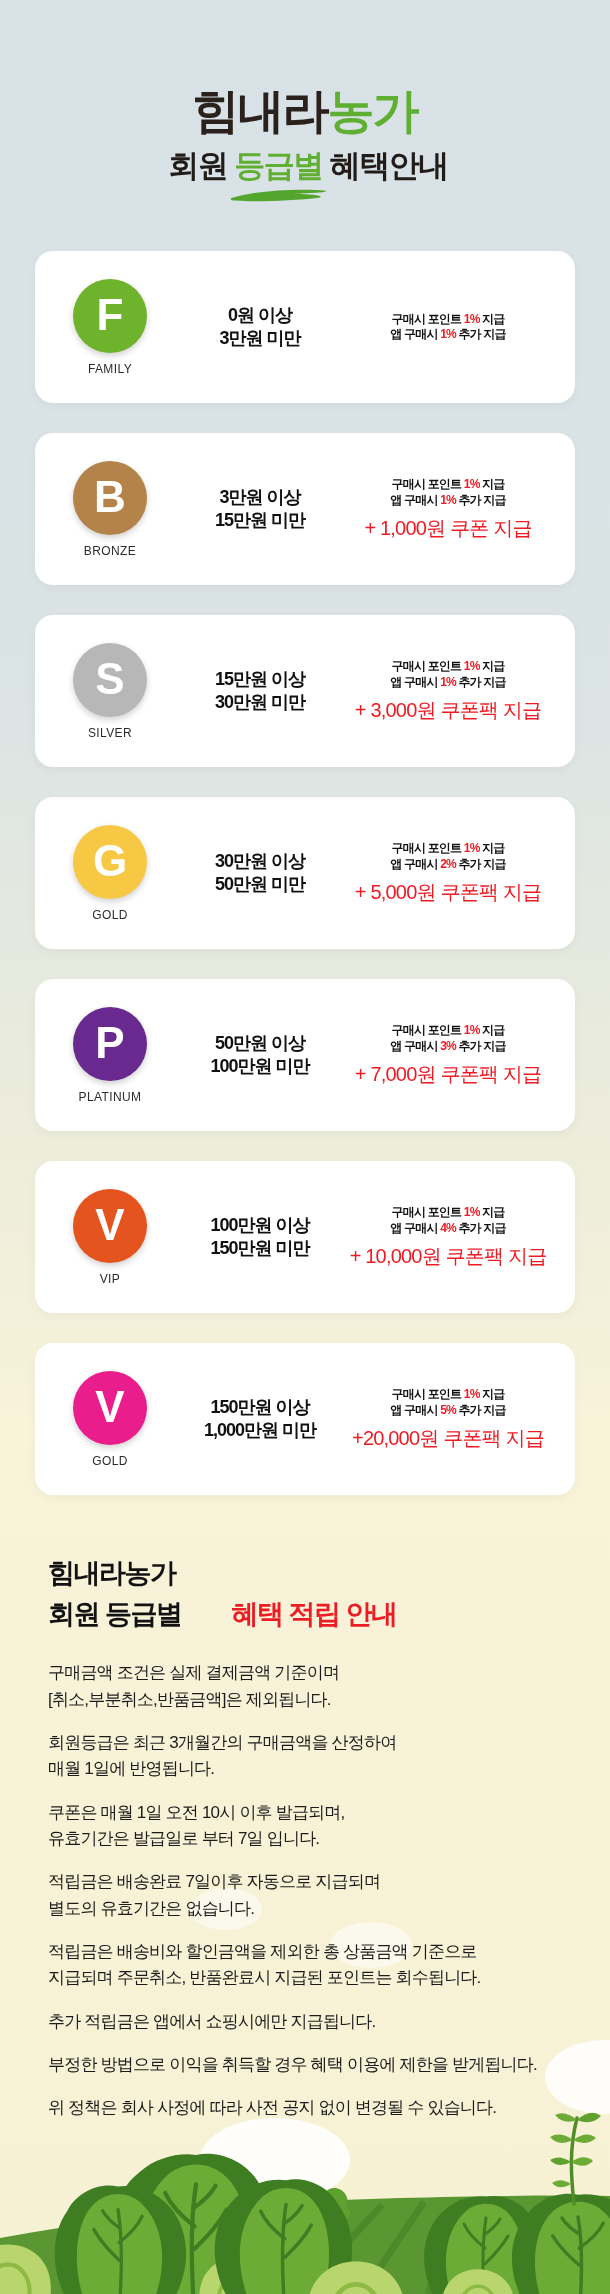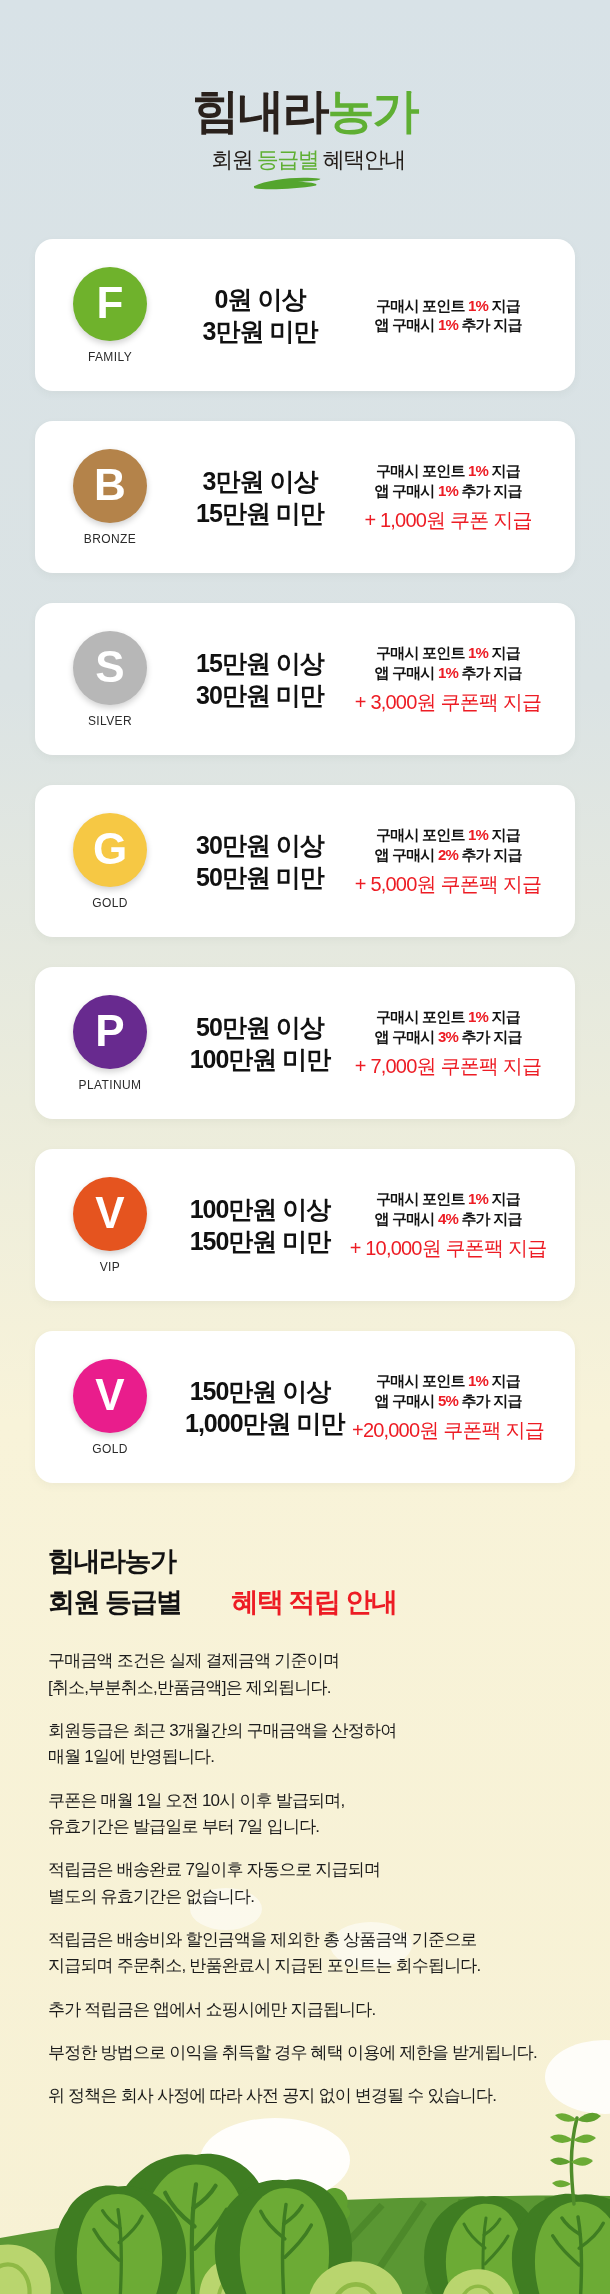--- a/index.html
+++ b/index.html
@@ -16,21 +16,21 @@
     background:linear-gradient(180deg,#d8e2e7 0%,#dbe3e4 30%,#ebecdc 48%,#f8f3d9 62%,#f7f1d4 100%);
   }
   
   .header{position:relative;z-index:3;text-align:center;padding-top:86px;}
   .main-title{
     margin:0;font-size:47px;line-height:1.05;font-weight:bold;letter-spacing:-2px;
   }
   .main-title .t-dark{color:#2a211c;}
   .main-title .t-green{color:#5faf33;margin-top:32px;}
   .sub-title{
-    margin:10px 0 0 6px;font-size:22px;font-weight:normal;letter-spacing:-1.5px;color:#221c18;
+    margin:10px 0 0 6px;font-size:31px;font-weight:bold;letter-spacing:-1.5px;color:#221c18;
   }
   .hl{position:relative;display:inline-block;color:#5faf33;}
   .brush{position:absolute;left:-7%;bottom:-17px;width:114%;height:17px;pointer-events:none;}
   
   .cards{
     position:relative;z-index:3;
     display:flex;flex-direction:column;gap:30px;
     padding:0 35px;margin-top:64px;
   }
   .card{
@@ -39,23 +39,23 @@
     box-shadow:0 3px 8px rgba(60,70,60,0.05);
   }
   .badge-col{display:flex;flex-direction:column;align-items:center;justify-content:center;}
   .badge{
     width:74px;height:74px;border-radius:50%;
     display:flex;align-items:center;justify-content:center;
     box-shadow:0 3px 6px rgba(0,0,0,0.18);
   }
   .badge-letter{color:#fff;font-size:44px;font-weight:bold;line-height:1;transform:translateY(-1px);}
   .badge-label{margin-top:9px;font-size:12px;font-weight:normal;color:#2b2b2b;letter-spacing:.4px;}
-  .range-col{text-align:center;font-size:25px;font-weight:bold;line-height:1.3;color:#111;letter-spacing:-1px;white-space:nowrap;}
+  .range-col{text-align:center;font-size:18px;font-weight:bold;line-height:1.3;color:#111;letter-spacing:-1px;white-space:nowrap;}
   .benefit-col{text-align:center;padding-right:14px;letter-spacing:-0.8px;}
-  .b-line{font-size:15px;font-weight:bold;color:#121212;line-height:1.32;white-space:nowrap;text-align:center;}
+  .b-line{font-size:12px;font-weight:bold;color:#121212;line-height:1.32;white-space:nowrap;text-align:center;}
   .pct{color:#ed1c24;}
   .b-coupon{font-size:20px;font-weight:normal;color:#ed1c24;margin-top:6px;white-space:nowrap;}
   
   .info{position:relative;z-index:3;margin-top:58px;padding:0 30px 0 48px;}
   .info-heading{margin:0 0 26px 0;font-size:27px;font-weight:bold;line-height:1.5;letter-spacing:-1.5px;color:#121212;}
   .info-heading .line{display:block;}
   .red{color:#ed1c24;margin-left:44px;}
   .policy{
     margin:0 0 17px 0;font-size:17px;font-weight:normal;line-height:1.55;
     color:#1b1b1b;letter-spacing:-0.8px;white-space:pre-line;

